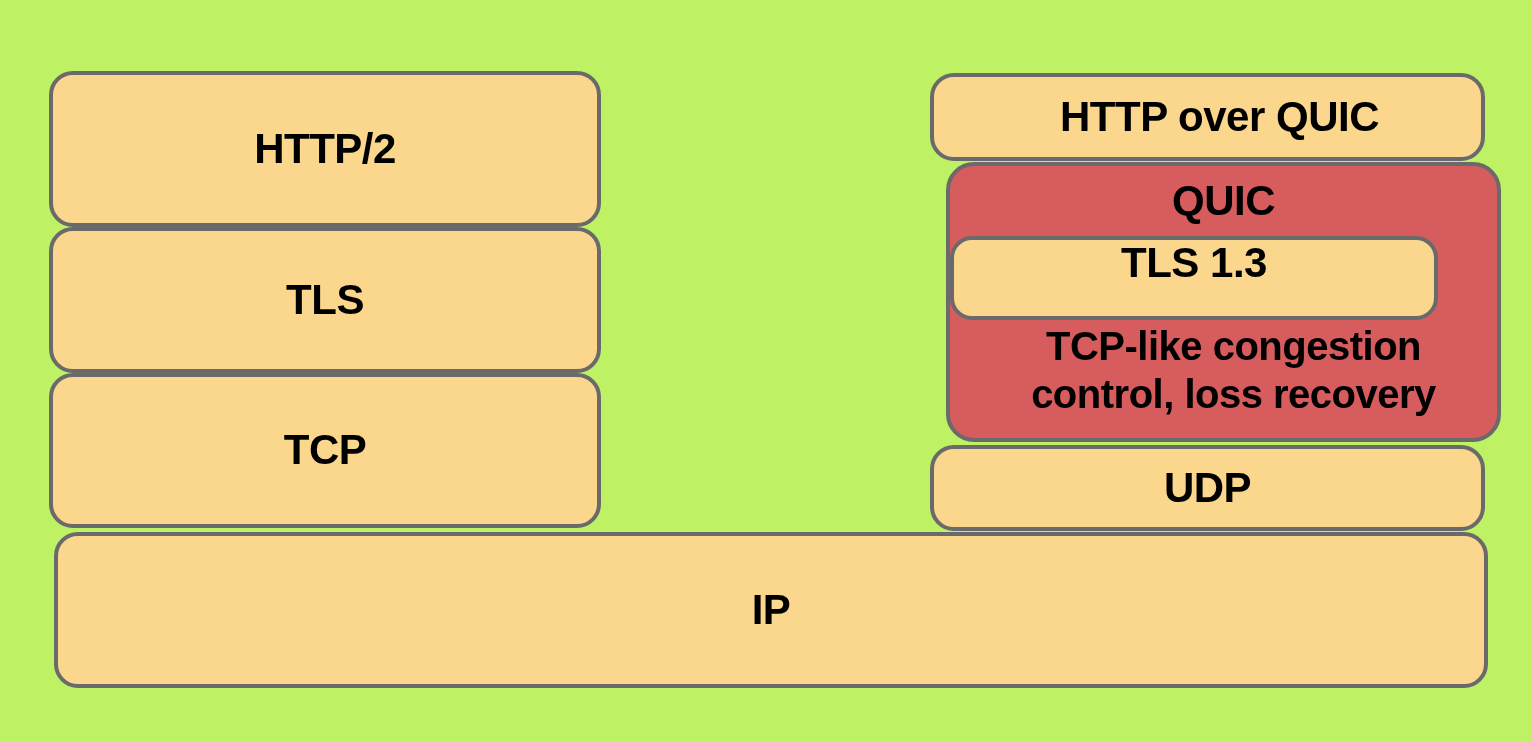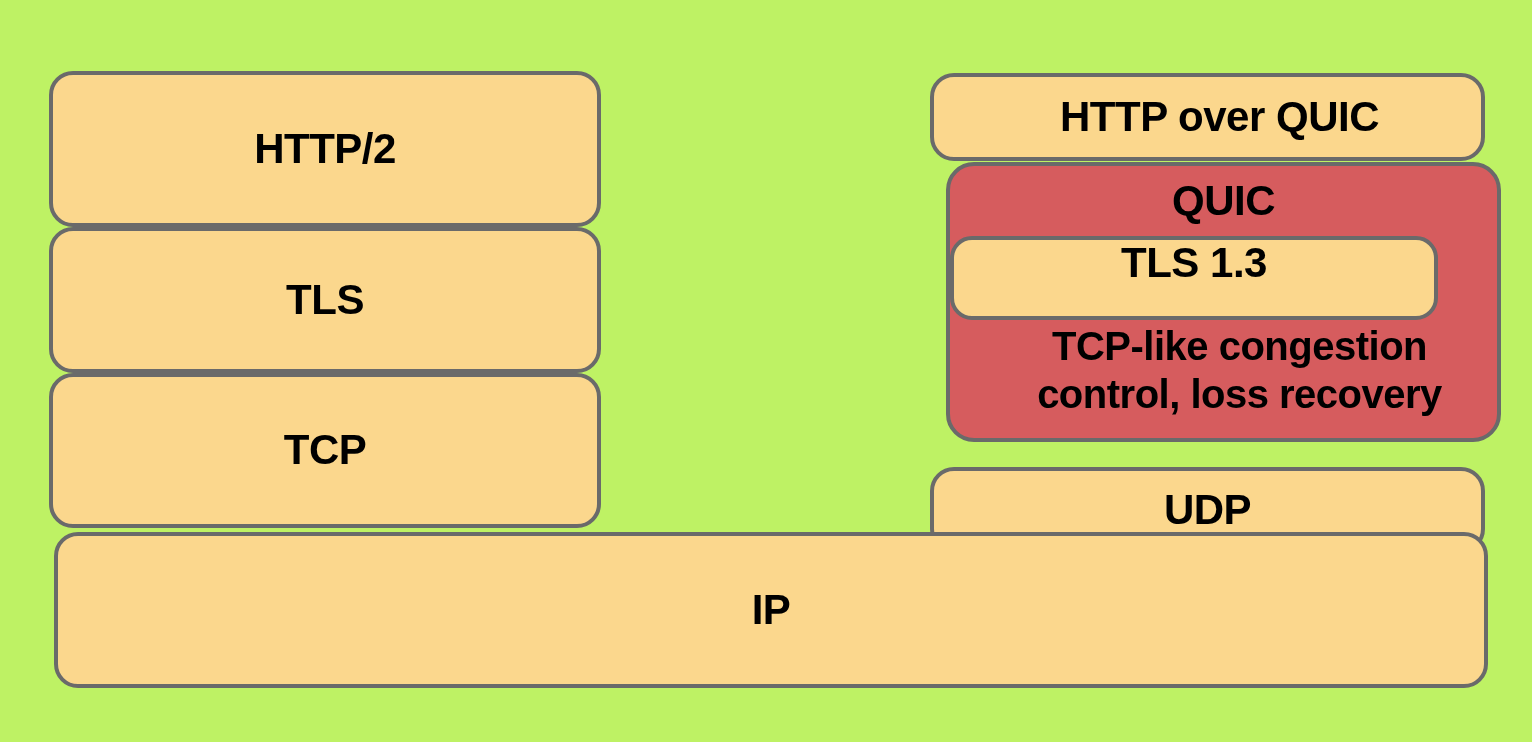--- a/index.html
+++ b/index.html
@@ -47,40 +47,40 @@
   .l-ip    { left: 54px;  top: 532px; width: 1434px; height: 156px; }
   
   .r-http  { left: 930px; top: 73px;  width: 555px; height: 88px; padding-left: 24px; }
   .r-quic  {
     left: 930px; top: 162px; width: 555px; height: 280px;
     background: var(--quic-fill);
     border-radius: 28px;
     display: block;
     margin-left: 16px;
   }
-  .r-udp   { left: 930px; top: 445px; width: 555px; height: 86px; margin-top: 22px; }
+  .r-udp   { left: 930px; top: 445px; width: 555px; height: 86px; }
   
   .quic-title {
     position: absolute;
     left: 0; top: 0; width: 100%; height: 70px;
     display: flex; align-items: center; justify-content: center;
     font-weight: 700; font-size: 42px; letter-spacing: -0.5px;
     color: var(--text);
   }
   .r-tls13 {
     position: absolute;
     left: 0px; top: 70px; width: 488px; height: 84px;
     border: 4px solid var(--border);
     border-radius: 22px;
     background: var(--layer-fill);
     display: flex; align-items: flex-start; justify-content: center;
   }
   .congestion {
     position: absolute;
-    left: 16px; top: 156px; width: 100%;
+    left: 10px; top: 156px; width: 100%;
     text-align: center;
     font-weight: 700; font-size: 40px; letter-spacing: -0.5px;
     line-height: 48px;
     color: var(--text);
   }
   .congestion span { display: block; }
 </style>
 </head>
 <body>
 

